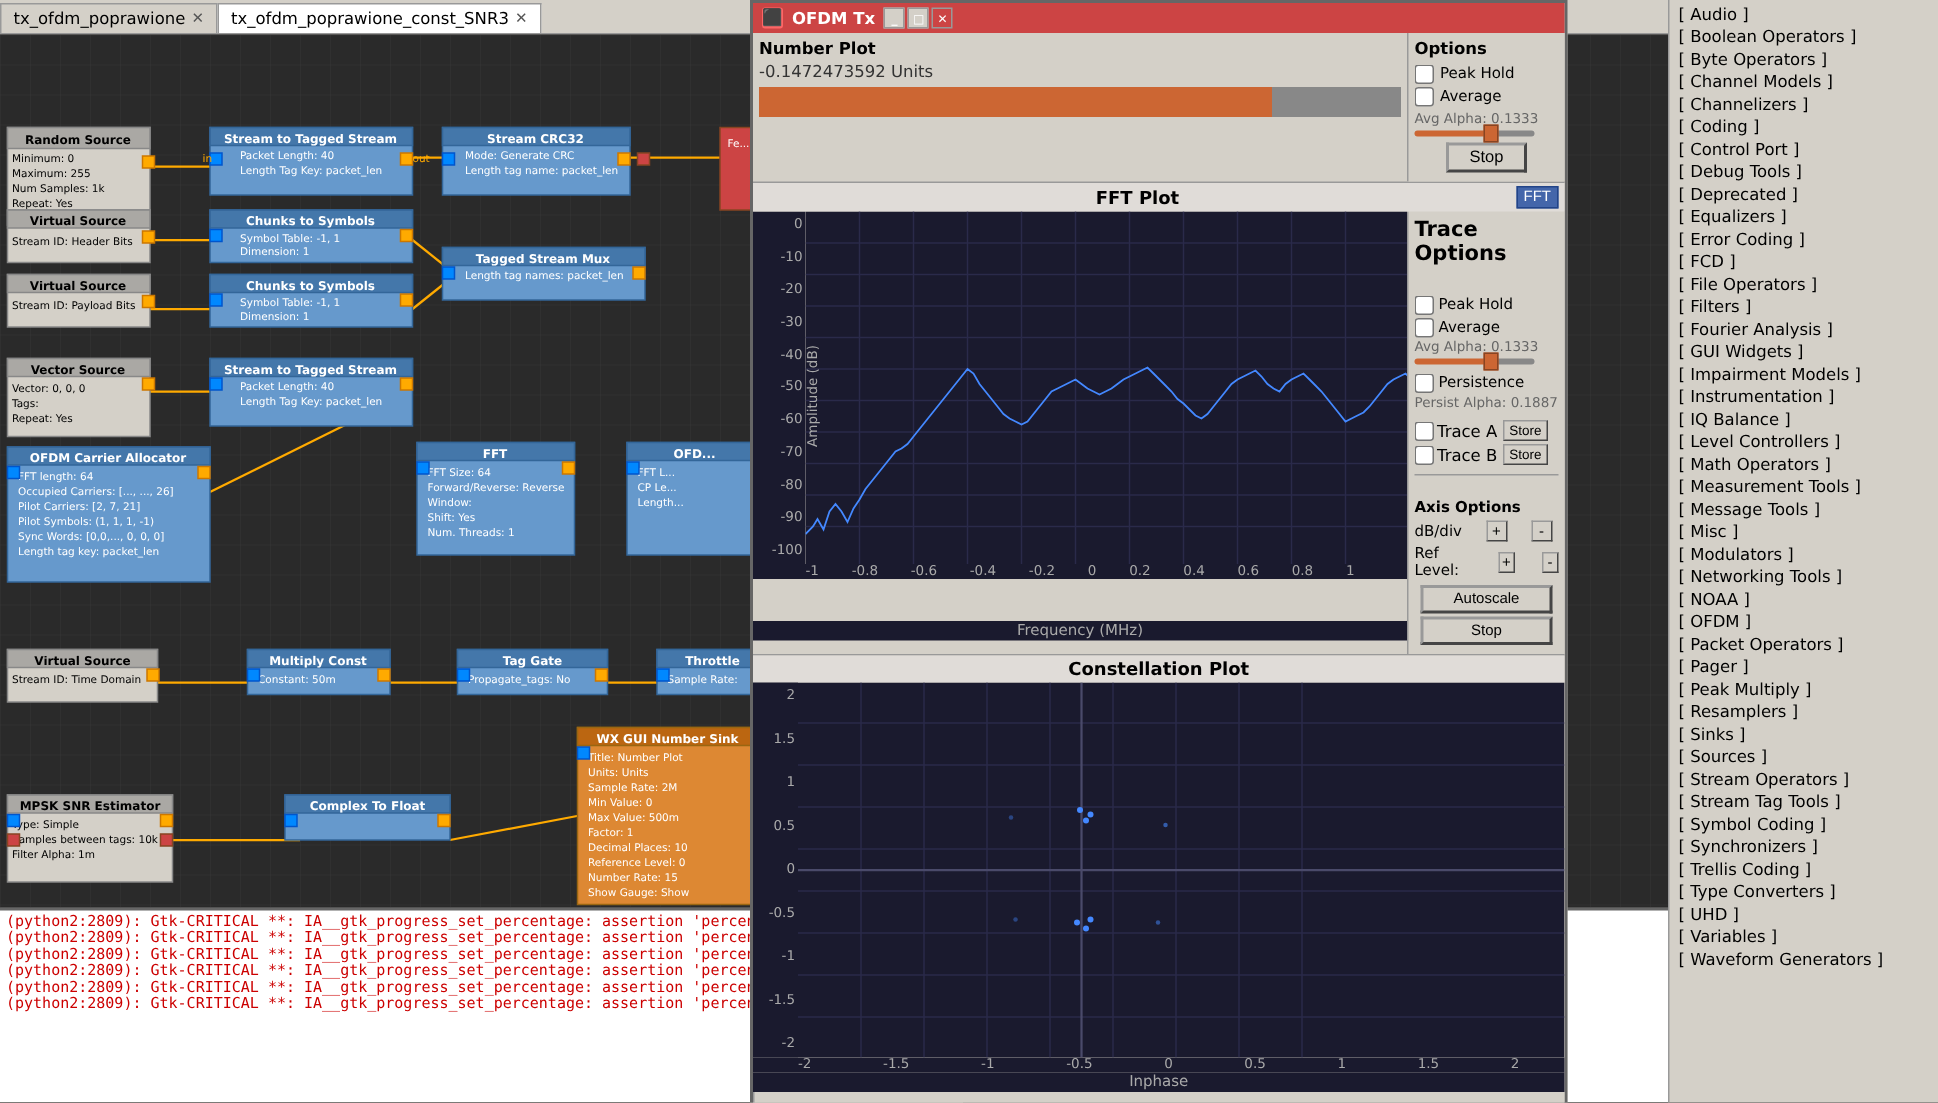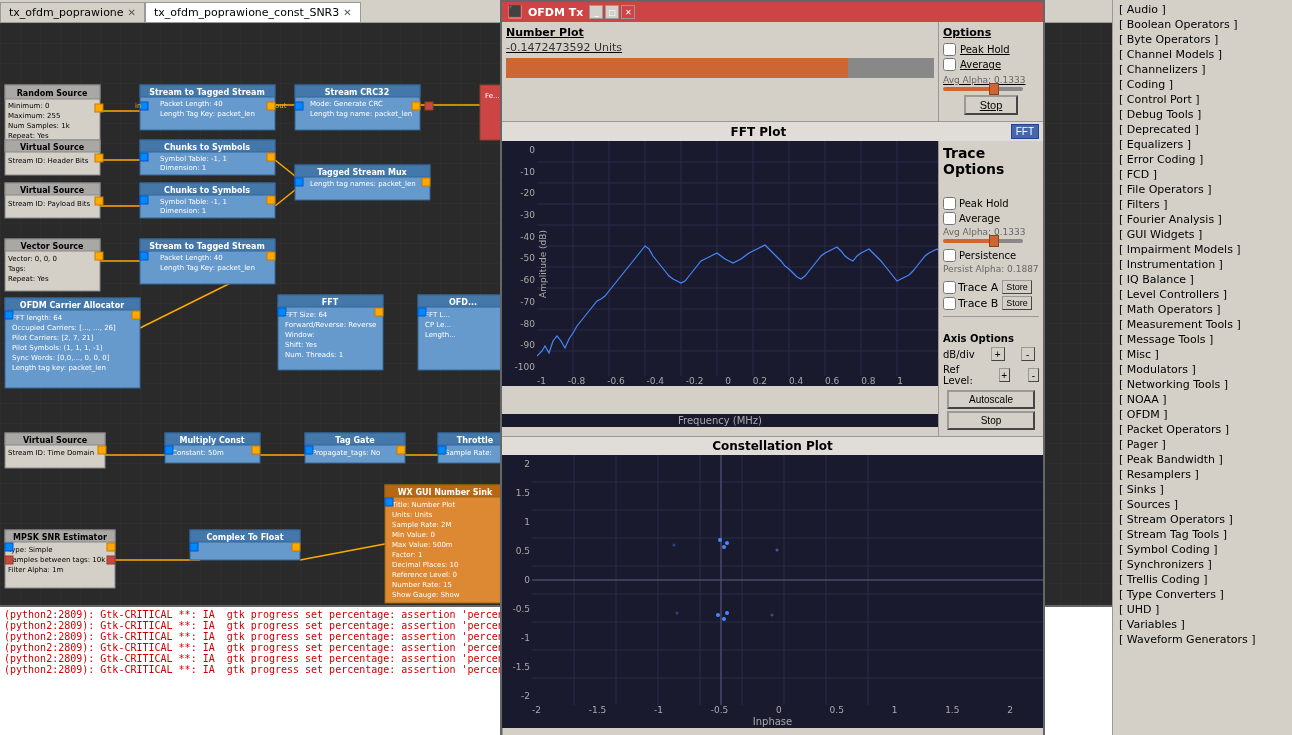--- a/index.html
+++ b/index.html
@@ -323,21 +323,21 @@
     <div class="ofdm-titlebar">
       <span class="ofdm-titlebar-icon">⬛</span>
       <span style="color:white;font-weight:bold;">OFDM Tx</span>
       <div class="window-controls">
         <div class="win-btn">_</div>
         <div class="win-btn">□</div>
         <div class="win-btn" style="background:#cc4444;color:white;">✕</div>
       </div>
     </div>
 
-    <div style="display:flex; background:#d4d0c8;text-decoration:underline;">
+    <div style="display:flex; background:#d4d0c8;">
       <div style="flex:1; padding:4px;">
         <div style="font-weight:bold;font-size:11px;margin-bottom:2px;">Number Plot</div>
         <div style="font-size:11px;color:#333;margin-bottom:4px;">-0.1472473592 Units</div>
         <div style="background:#888;height:20px;position:relative;margin-bottom:4px;">
           <div style="background:#cc6633;height:100%;width:80%;"></div>
         </div>
       </div>
       <div style="width:105px;background:#d4d0c8;border-left:1px solid #999;padding:4px;">
         <div style="font-weight:bold;font-size:11px;margin-bottom:4px;">Options</div>
         <div style="display:flex;align-items:center;gap:4px;margin-bottom:2px;">
@@ -607,21 +607,21 @@
         <div class="component-item">[ Math Operators ]</div>
         <div class="component-item">[ Measurement Tools ]</div>
         <div class="component-item">[ Message Tools ]</div>
         <div class="component-item">[ Misc ]</div>
         <div class="component-item">[ Modulators ]</div>
         <div class="component-item">[ Networking Tools ]</div>
         <div class="component-item">[ NOAA ]</div>
         <div class="component-item">[ OFDM ]</div>
         <div class="component-item">[ Packet Operators ]</div>
         <div class="component-item">[ Pager ]</div>
-        <div class="component-item">[ Peak Bandwidth ]</div>
+        <div class="component-item">[ Peak Multiply ]</div>
         <div class="component-item">[ Resamplers ]</div>
         <div class="component-item">[ Sinks ]</div>
         <div class="component-item">[ Sources ]</div>
         <div class="component-item">[ Stream Operators ]</div>
         <div class="component-item">[ Stream Tag Tools ]</div>
         <div class="component-item">[ Symbol Coding ]</div>
         <div class="component-item">[ Synchronizers ]</div>
         <div class="component-item">[ Trellis Coding ]</div>
         <div class="component-item">[ Type Converters ]</div>
         <div class="component-item">[ UHD ]</div>

